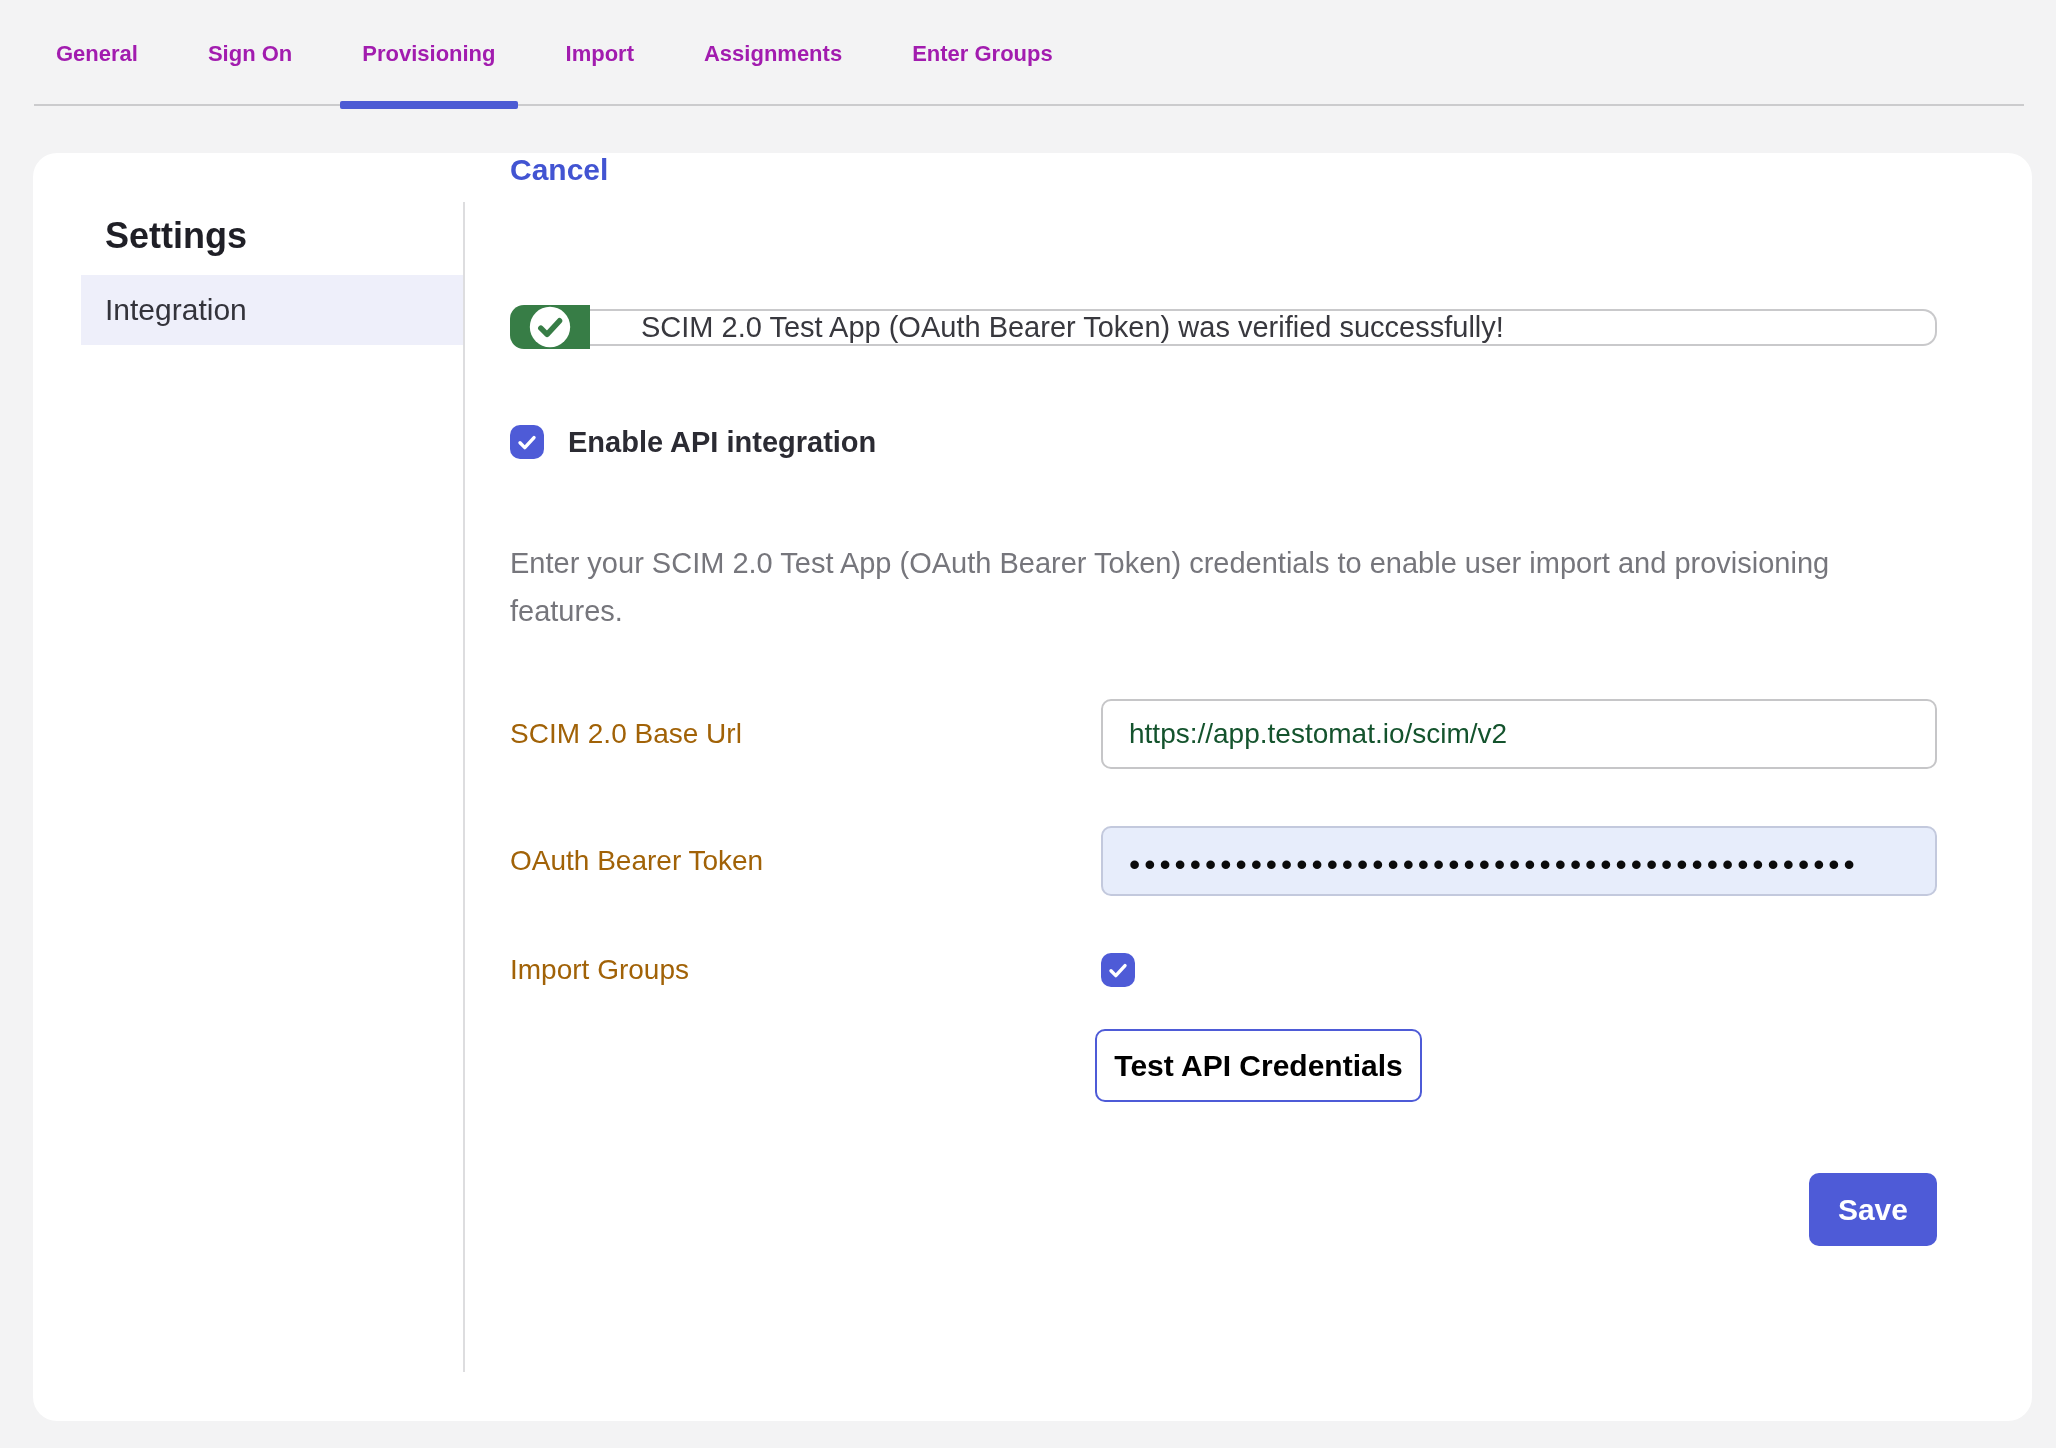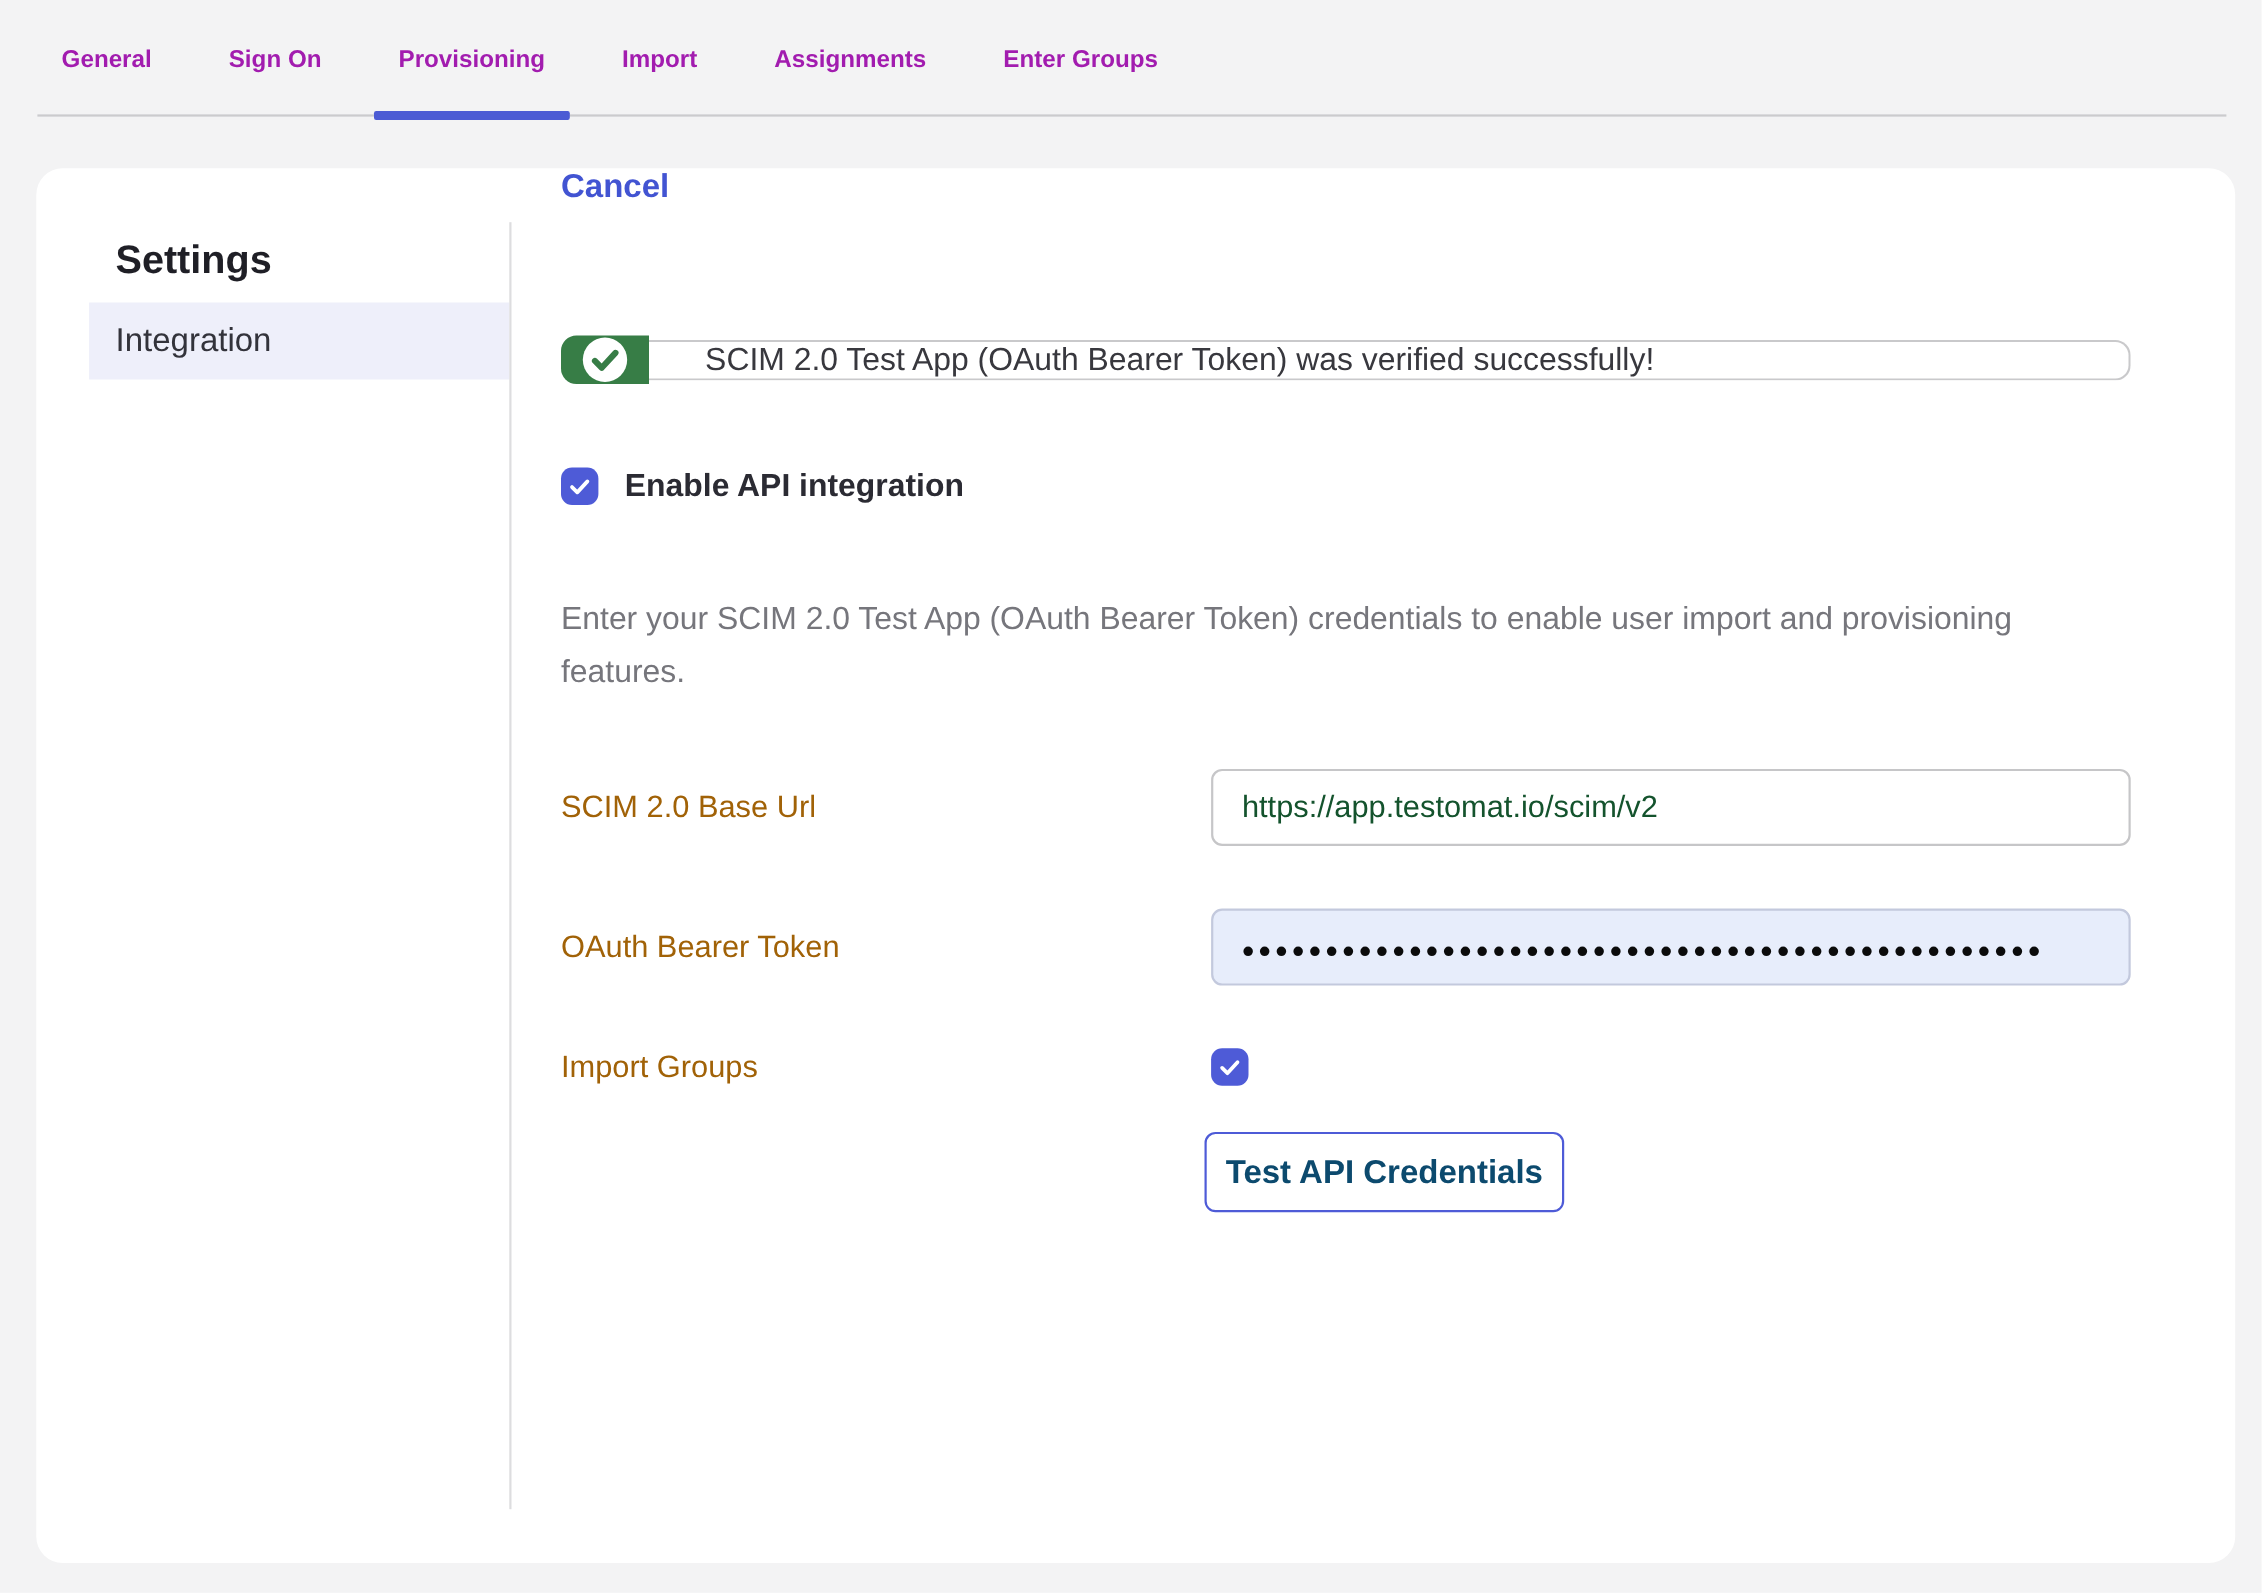--- a/index.html
+++ b/index.html
@@ -180,21 +180,21 @@
   .test-btn {
     margin-left:585px;
     width:327px;
     height:73px;
     background:#FFFFFF;
     border:2px solid #4E5BD7;
     border-radius:10px;
     font-family:"Liberation Sans", sans-serif;
     font-size:30px;
     font-weight:bold;
-    color:#0c4a6e;
+    color:#000000;
     cursor:pointer;
   }
 
   .save-row { margin-top:71px; text-align:right; }
   .save-btn {
     height:73px;
     padding:0 29px;
     background:#4E5BD7;
     border:none;
     border-radius:10px;
@@ -278,15 +278,18 @@
             <path d="M5 12.8 L9.8 17.6 L19 7.6" fill="none" stroke="#FFFFFF" stroke-width="3.4" stroke-linecap="round" stroke-linejoin="round"></path>
           </svg>
         </span>
       </span>
     </div>
 
     <div class="test-btn-row">
       <button class="test-btn">Test API Credentials</button>
     </div>
 
+    <div class="save-row">
+      <button class="save-btn">Save</button>
+    </div>
 
   </div>
 </section>
 
 </body></html>

